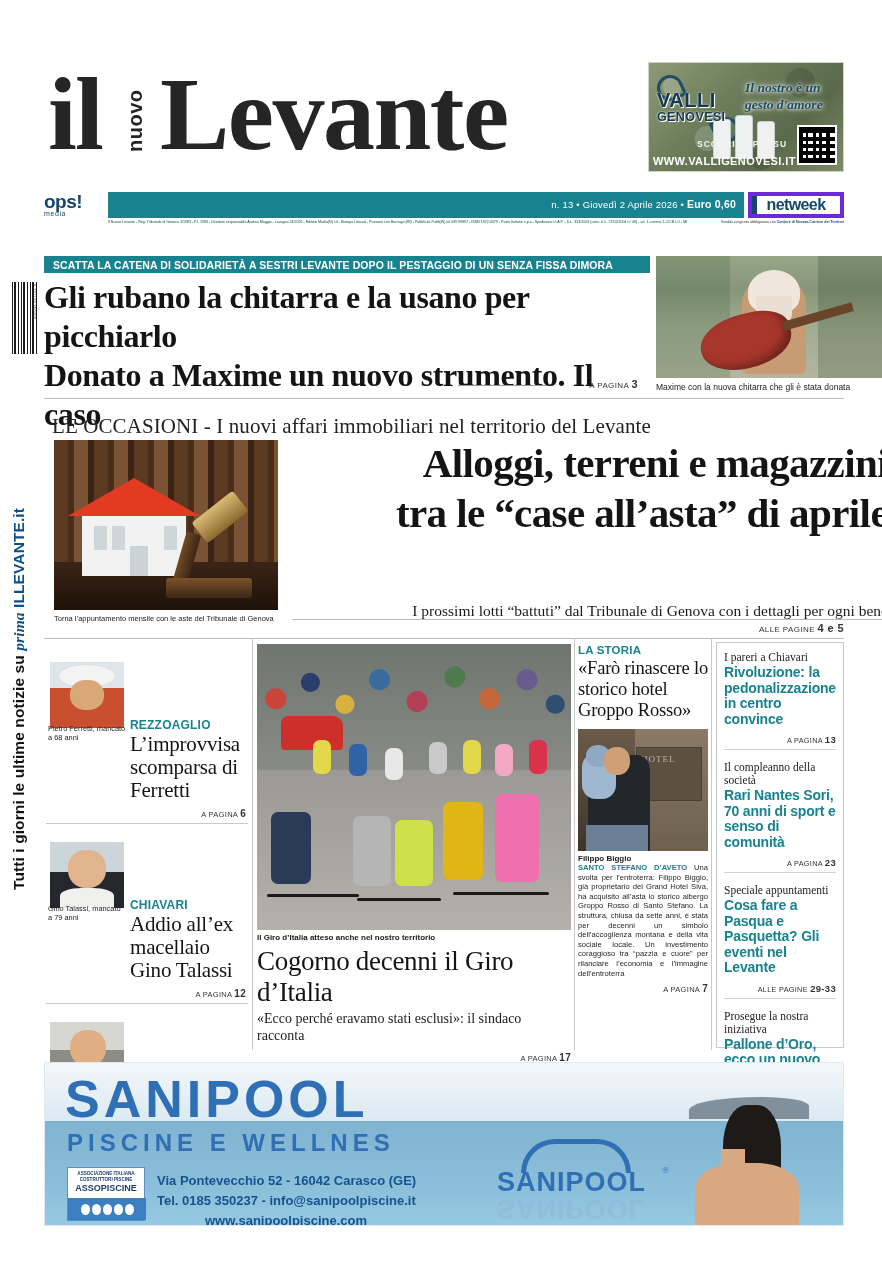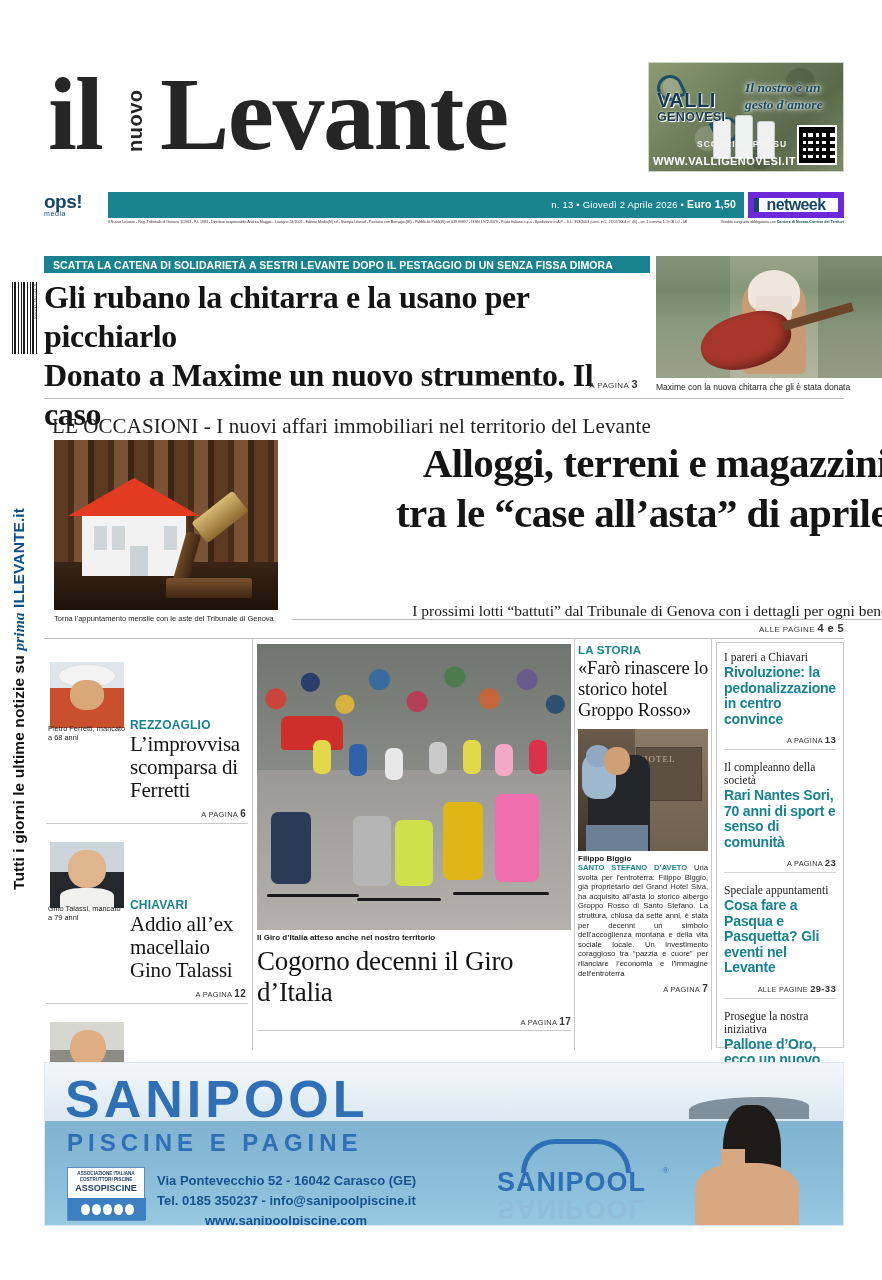--- a/index.html
+++ b/index.html
@@ -82,21 +82,21 @@
   .ops { position:absolute; left:0; top:0; width:62px; height:28px; }
   .ops-t { font-family:"Liberation Sans",sans-serif; font-weight:700; font-size:19px;
     color:#16476b; letter-spacing:-.5px; line-height:19px; }
   .ops-m { font-family:"Liberation Sans",sans-serif; font-size:7px; color:#16476b;
     letter-spacing:.6px; margin-top:-1px; }
   .teal-bar { position:absolute; left:64px; top:0; width:636px; height:26px; background:#18838f; }
   .teal-bar .issue { position:absolute; right:8px; top:6px; color:#fff;
     font-family:"Liberation Sans",sans-serif; font-size:9.5px; letter-spacing:.2px; }
   .teal-bar .issue b { font-size:10.5px; }
   .netweek { position:absolute; right:0px; top:0px; width:96px; height:26px;
-    border:6px solid #6d28d9; background:#fff; display:flex; align-items:center; justify-content:center; }
+    border:4px solid #6d28d9; background:#fff; display:flex; align-items:center; justify-content:center; }
   .netweek span { font-family:"Liberation Sans",sans-serif; font-weight:700; font-size:16px;
     color:#16476b; letter-spacing:-.6px; }
   .netweek:before{ content:""; position:absolute; left:0; top:0; width:5px; height:100%; background:#16476b; }
   .colophon { position:absolute; left:64px; top:28px; width:636px;
     font-family:"Liberation Sans",sans-serif; font-size:3.6px; color:#333;
     letter-spacing:0px; white-space:nowrap; overflow:hidden; }
   .netweek-sub { position:absolute; right:0; top:28px; width:180px; text-align:right;
     font-family:"Liberation Sans",sans-serif; font-size:3.6px; color:#333; white-space:nowrap; }
   .netweek-sub b { color:#16476b; }
 
@@ -362,21 +362,21 @@
         <i></i>
       </div>
   </div>
 
   <div class="infostrip">
     <div class="ops">
       <div class="ops-t">ops!</div>
       <div class="ops-m">media</div>
     </div>
     <div class="teal-bar">
-      <div class="issue"><span>n. 13 • Giovedì 2 Aprile 2026 • </span><b>Euro 1,50</b></div>
+      <div class="issue"><span>n. 13 • Giovedì 2 Aprile 2026 • </span><b>Euro 0,60</b></div>
     </div>
     <div class="netweek">
       <span>netweek</span>
     </div>
     <div class="colophon">Il Nuovo Levante - Reg. Tribunale di Genova 3/1983 - P.I. 1983 - Direttore responsabile Andrea Maggio - Lavagna 24/2026 - Editore Media(N) srl - Stampa Litosud - Pessano con Bornago (MI) - Pubblicità Publi(iN) srl 039.99897 - ISSN 1972-3079 - Poste Italiane s.p.a - Spedizione in A.P. - D.L. 353/2003 (conv. in L. 27/02/2004 n° 46) - art. 1 comma 1- DCB LO - MI</div>
     <div class="netweek-sub"><span>Vendita congiunta obbligatoria con </span><b>Corriere di Novara-Corriere dei Territori</b></div>
   </div>
 
   <div class="lead">
     <div class="kicker-bar">
@@ -492,20 +492,21 @@
         <div class="pel" style="left:96px;top:172px;width:38px;height:70px;background:#b5b5b5;"></div>
         <div class="pel" style="left:138px;top:176px;width:38px;height:66px;background:#cfe04a;"></div>
         <div class="pel" style="left:186px;top:158px;width:40px;height:78px;background:#e0b617;"></div>
         <div class="pel" style="left:238px;top:150px;width:44px;height:88px;background:#ef6fae;"></div>
         <div class="bike" style="left:10px;top:250px;width:92px;"></div>
         <div class="bike" style="left:100px;top:254px;width:84px;"></div>
         <div class="bike" style="left:196px;top:248px;width:96px;"></div>
       </div>
       <div class="c2-cap">Il Giro d’Italia atteso anche nel nostro territorio</div>
       <div class="c2-h">Cogorno decenni il Giro d’Italia</div>
+      <div class="c2-sub">«Ecco perché eravamo stati esclusi»: il sindaco racconta</div>
       <div class="c2-ref"><span>A PAGINA </span><b>17</b></div>
       <div class="c2-rule"></div>
     </div>
 
     <div class="c3">
       <div class="c3-kick">LA STORIA</div>
       <div class="c3-h">«Farò rinascere lo storico hotel Groppo Rosso»</div>
       <div class="c3-photo">
         <div class="wall"></div>
         <div class="sign"></div>
@@ -550,21 +551,21 @@
       </div>
 
     </div>
   </div>
 
   <div class="ad-sani">
     <div class="sky"></div>
     <div class="island"></div>
     <div class="water"></div>
     <div class="sani-name">SANIPOOL</div>
-    <div class="sani-sub">PISCINE  E  PAGINE</div>
+    <div class="sani-sub">PISCINE  E  WELLNES</div>
     <div class="asso">
       <div class="t1">ASSOCIAZIONE ITALIANA COSTRUTTORI PISCINE</div>
       <div class="t2">ASSOPISCINE</div>
       <div class="dots">
         <i></i>
           <i></i>
           <i></i>
           <i></i>
           <i></i>
       </div>

